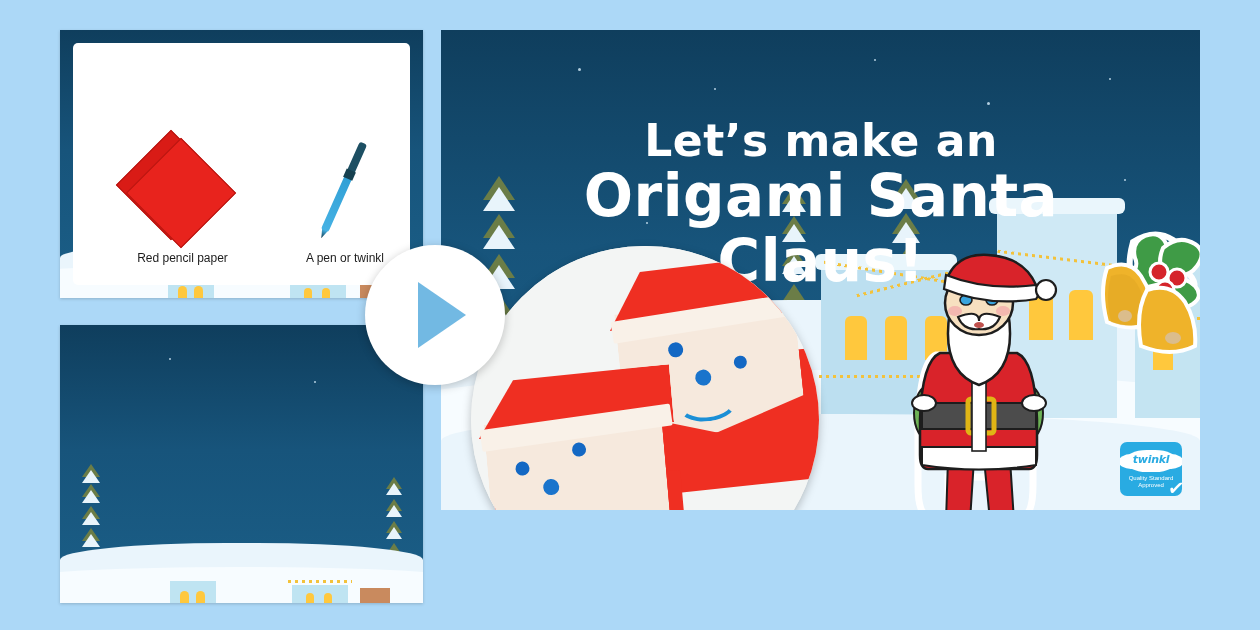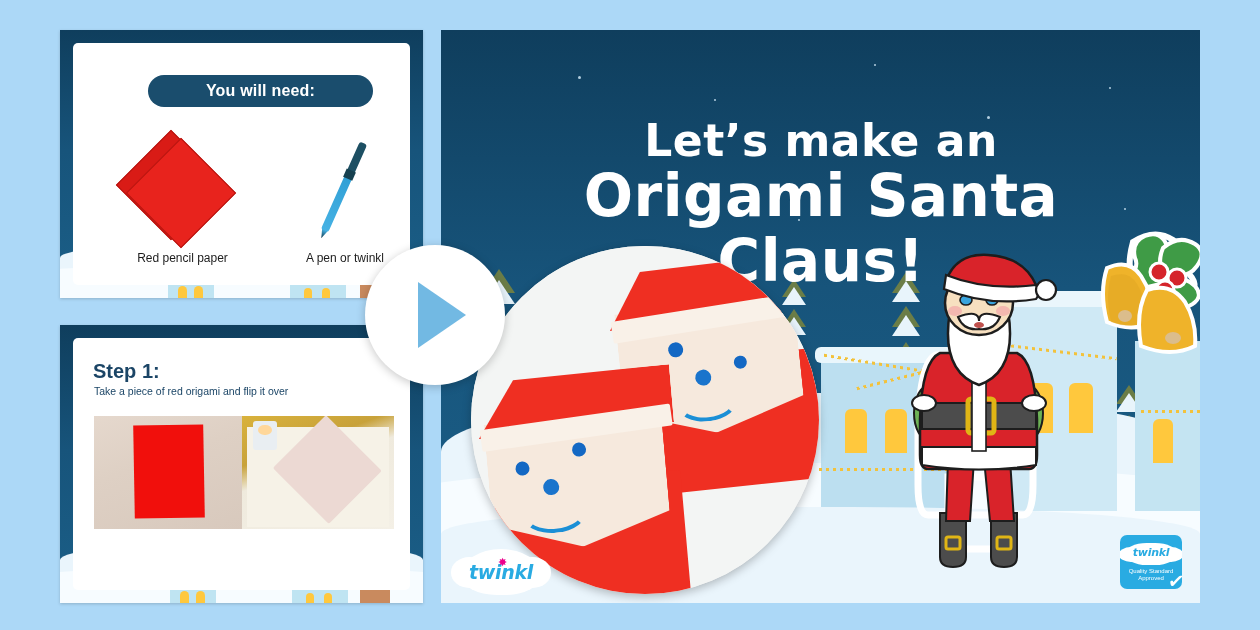--- a/index.html
+++ b/index.html
@@ -166,21 +166,20 @@
         <div class="vwin" style="left:134px; bottom:0; width:9px; height:12px;"></div>
         <div class="vbuild" style="left:230px; width:56px; height:18px;"></div>
         <div class="vwin" style="left:244px; bottom:0; width:8px; height:10px;"></div>
         <div class="vwin" style="left:262px; bottom:0; width:8px; height:10px;"></div>
         <div class="lights" style="left:226px; bottom:20px; width:64px;"></div>
         <div class="vbuild" style="left:300px; width:30px; height:14px; background:#c98a5e;"></div>
       </div>
     </div>
 
     <div class="thumb-card" style="left:13px; top:13px; right:13px; bottom:13px;">
-      <div class="need-pill" style="left:75px; top:32px; width:225px; height:32px; font-size:16px;">You will need:</div>
 
       <div class="paper-stack" style="left:47px; top:93px; width:120px; height:110px;">
         <div class="paper back" style="left:12px; top:10px;"></div>
         <div class="paper" style="left:22px; top:18px;"></div>
       </div>
       <div class="item-label" style="left:22px; top:208px; width:175px; font-size:12px;">Red pencil paper</div>
 
       <div style="position:absolute; left:237px; top:92px; width:70px; height:112px;">
         <div class="pen" style="left:30px; top:4px;">
           <div class="cap-ring"></div>
@@ -222,38 +221,23 @@
         <div class="vwin" style="left:120px; bottom:0; width:9px; height:12px;"></div>
         <div class="vwin" style="left:136px; bottom:0; width:9px; height:12px;"></div>
         <div class="vbuild" style="left:232px; width:56px; height:18px;"></div>
         <div class="vwin" style="left:246px; bottom:0; width:8px; height:10px;"></div>
         <div class="vwin" style="left:264px; bottom:0; width:8px; height:10px;"></div>
         <div class="lights" style="left:228px; bottom:20px; width:64px;"></div>
         <div class="vbuild" style="left:300px; width:30px; height:15px; background:#c98a5e;"></div>
       </div>
     </div>
 
-    <div class="thumb-card" style="left:13px; top:13px; right:13px; bottom:13px;">
-      <div class="step-title" style="left:20px; top:22px; font-size:20px;">Step 1:</div>
-      <div class="step-sub" style="left:21px; top:47px; font-size:10.5px;">Take a piece of red origami and flip it over</div>
-
-      <div class="photo-row" style="left:21px; top:78px; width:300px; height:113px;">
-        <div class="photo photo-l" style="width:148px; height:113px;">
-          <div class="sheet"></div>
-        </div>
-        <div class="photo photo-r" style="width:152px; height:113px;">
-          <div class="mat"></div>
-          <div class="candle"></div>
-          <div class="sheet"></div>
-        </div>
-      </div>
-    </div>
   </div>
 
-  <div class="slide-frame" style="left:441px; top:30px; width:759px; height:573px;">
+  <div class="slide-frame" style="left:441px; top:30px; width:759px; height:480px;">
 
     <div class="winter-bg">
       <div class="sky"></div>
       <div class="star" style="left:18%; top:8%; width:3px; height:3px;"></div>
       <div class="star" style="left:36%; top:12%; width:2px; height:2px;"></div>
       <div class="star" style="left:57%; top:6%; width:2px; height:2px;"></div>
       <div class="star" style="left:72%; top:15%; width:3px; height:3px;"></div>
       <div class="star" style="left:88%; top:10%; width:2px; height:2px;"></div>
       <div class="star" style="left:47%; top:33%; width:2px; height:2px;"></div>
       <div class="star" style="left:27%; top:40%; width:2px; height:2px;"></div>

